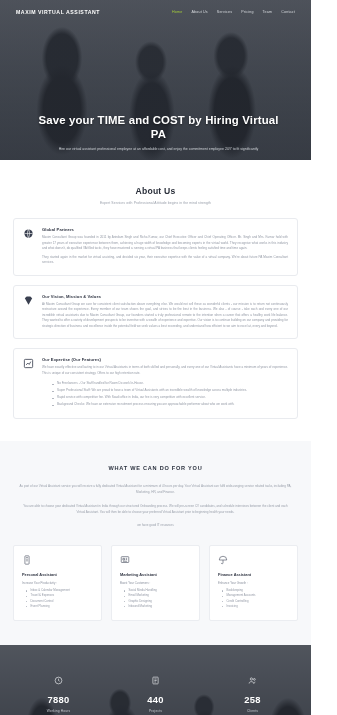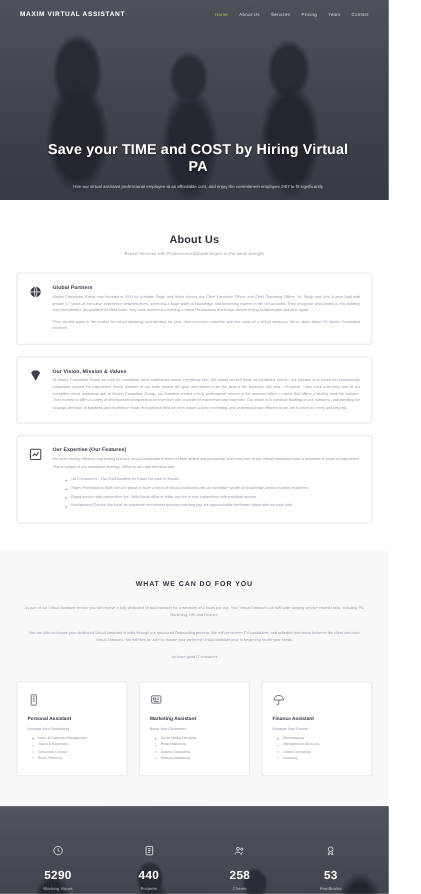--- a/index.html
+++ b/index.html
@@ -446,21 +446,21 @@
     <div class="stats-overlay"></div>
     <div class="stats-row">
 
       <div class="stat">
         <div class="stat-icon">
           <svg viewBox="0 0 24 24" fill="none" stroke="currentColor" stroke-width="1.8">
             <circle cx="12" cy="12" r="9"></circle>
               <path d="M12 7v5l3 2"></path>
           </svg>
         </div>
-        <div class="stat-num">5290</div>
+        <div class="stat-num">7880</div>
         <div class="stat-label">Working Hours</div>
       </div>
 
       <div class="stat">
         <div class="stat-icon">
           <svg viewBox="0 0 24 24" fill="none" stroke="currentColor" stroke-width="1.8">
             <rect x="5" y="3" width="14" height="18" rx="1.5"></rect>
               <path d="M9 8h6M9 12h6M9 16h4"></path>
           </svg>
         </div>
@@ -473,27 +473,17 @@
           <svg viewBox="0 0 24 24" fill="none" stroke="currentColor" stroke-width="1.8">
             <circle cx="9" cy="8" r="3"></circle>
               <circle cx="17" cy="9" r="2.4"></circle>
             <path d="M3 20c0-3.3 2.7-5 6-5s6 1.7 6 5M16 20c0-2.6 1.6-4 3.5-4"></path>
           </svg>
         </div>
         <div class="stat-num">258</div>
         <div class="stat-label">Clients</div>
       </div>
 
-      <div class="stat">
-        <div class="stat-icon">
-          <svg viewBox="0 0 24 24" fill="none" stroke="currentColor" stroke-width="1.8">
-            <circle cx="12" cy="9" r="5"></circle>
-              <path d="M9 14l-2 7 5-3 5 3-2-7"></path>
-          </svg>
-        </div>
-        <div class="stat-num">53</div>
-        <div class="stat-label">Feedbacks</div>
-      </div>
 
     </div>
   </section>
 
 </div>
 
 </body></html>

